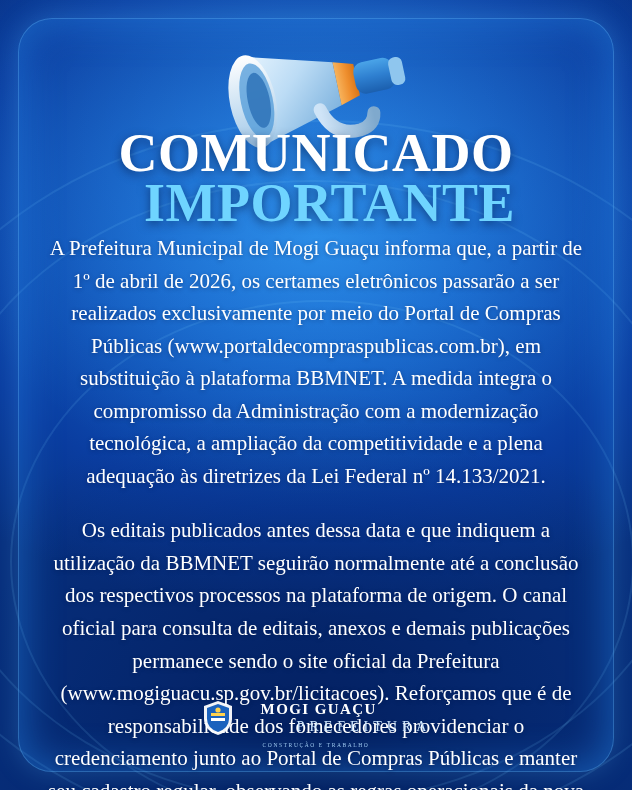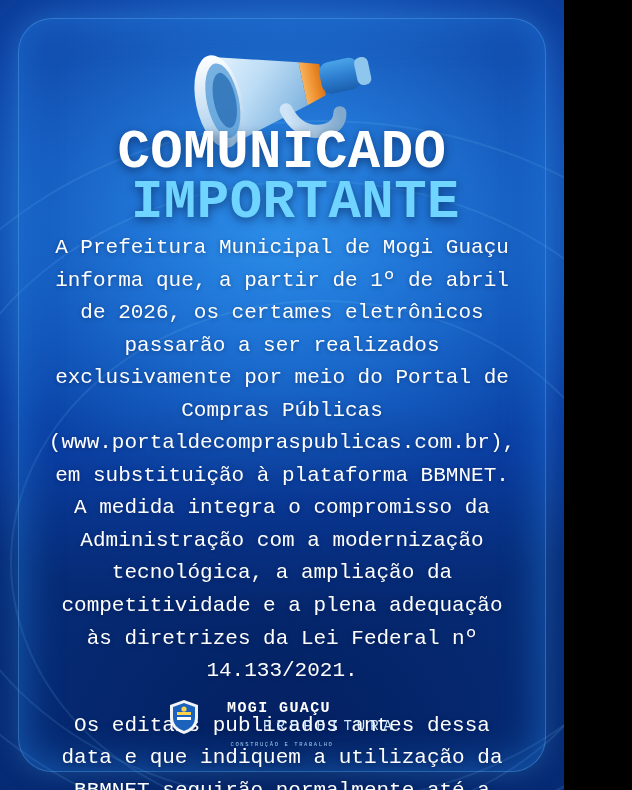--- a/index.html
+++ b/index.html
@@ -2,24 +2,24 @@
 <html lang="pt-BR"><head>
 <meta charset="utf-8">
 <style>
   html, body {
     margin: 0;
     padding: 0;
     background: #000;
   }
   #poster {
     position: relative;
-    width: 564px;
+    width: 632px;
     height: 790px;
     overflow: hidden;
-    font-family: Liberation Mono, monospace;
+    font-family: Liberation Serif, serif;
     background:
       radial-gradient(ellipse 520px 380px at 50% 30%, #1f7fe0 0%, #1566cc 28%, #0e4fb4 52%, #0a3da0 72%, #07307f 100%);
     color: #ffffff;
   }
   
   #poster .frame-glow {
     position: absolute;
     left: 18px; top: 18px; right: 18px; bottom: 18px;
     border-radius: 34px;
     box-shadow:

